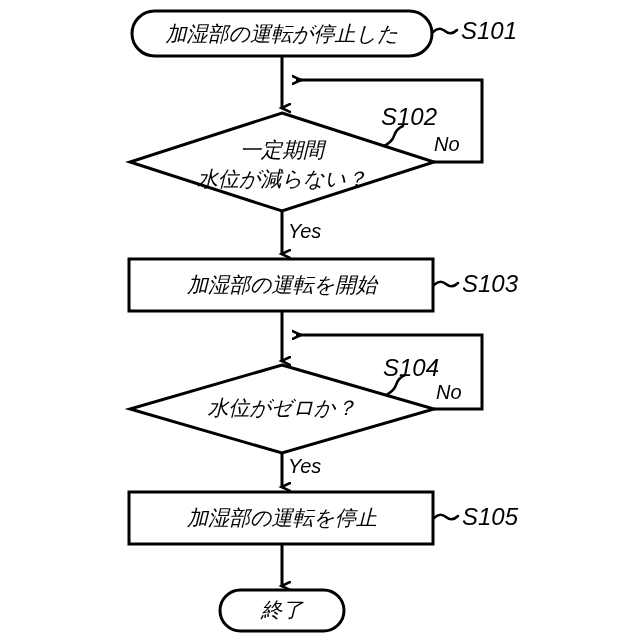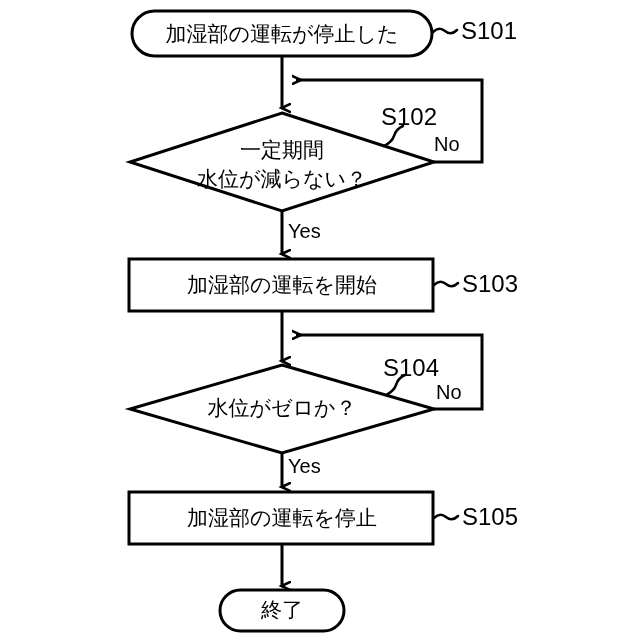--- a/index.html
+++ b/index.html
@@ -12,20 +12,21 @@
     height: 640px;
     font-family: "Liberation Sans", "DejaVu Sans", sans-serif;
     color: #000000;
     overflow: hidden;
   }
   #flowchart-root {
     position: relative;
     width: 640px;
     height: 640px;
     background: #ffffff;
+    font-style: italic;
   }
   svg#flow-svg {
     position: absolute;
     left: 0;
     top: 0;
     width: 640px;
     height: 640px;
     display: block;
   }
   .node-text {

